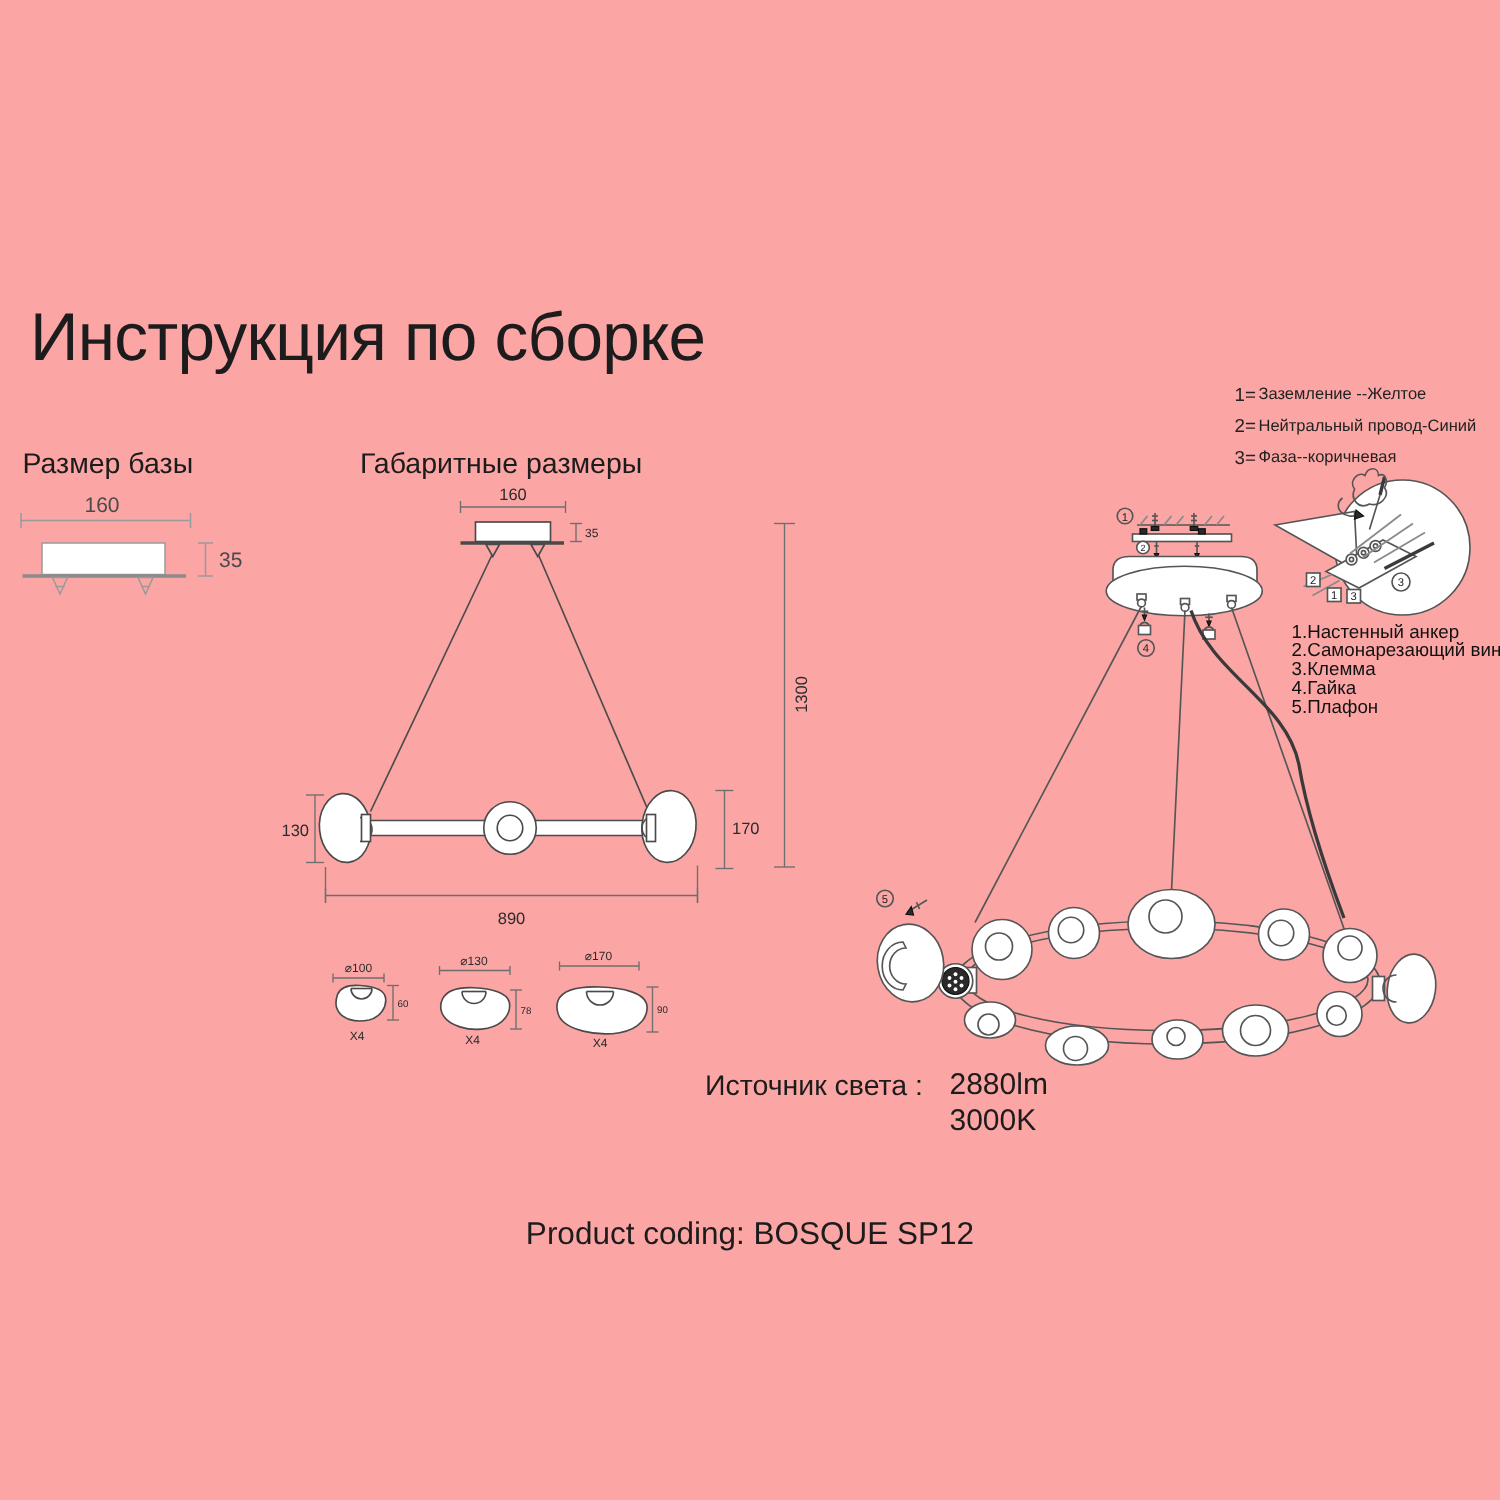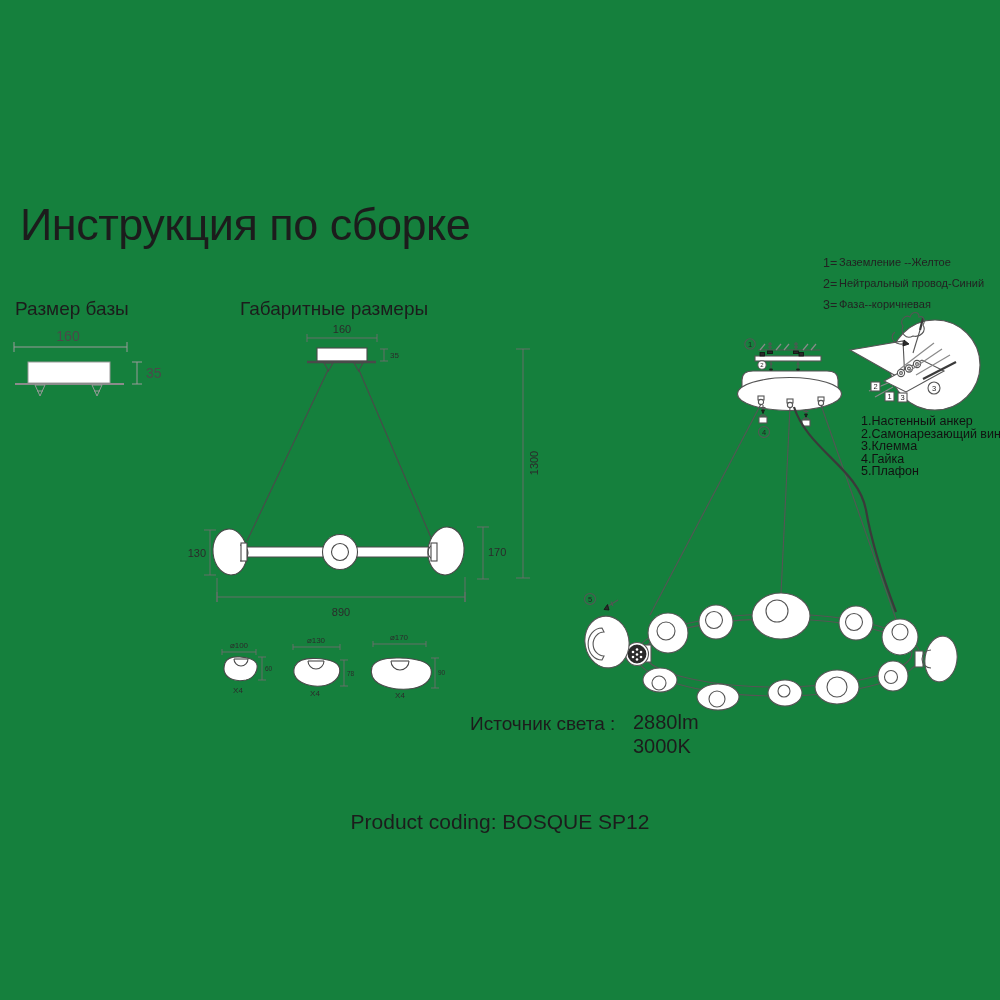--- a/index.html
+++ b/index.html
@@ -1,16 +1,16 @@
 <!DOCTYPE html>
 <html><head>
 <meta charset="utf-8">
 <style>
   html,body{margin:0;padding:0;background:#ffffff;}
-  .sheet{position:relative;width:1000px;height:1000px;background:#15803d;overflow:hidden;}
+  .sheet{position:relative;width:1000px;height:1000px;background:#fca5a5;overflow:hidden;}
   svg{position:absolute;left:0;top:0;}
   text{font-family:"Liberation Sans", sans-serif;fill:#1c1c1c;}
   .title{font-size:45px;letter-spacing:-0.5px;}
   .sec{font-size:19px;}
   .dim{font-size:11px;fill:#2b2b2b;}
   .dimL{font-size:14px;fill:#4a4a4a;}
   .dimS{font-size:8px;fill:#2b2b2b;}
   .dimT{font-size:6.5px;fill:#2b2b2b;}
   .leg{font-size:11px;fill:#222;}
   .legn{font-size:12.5px;fill:#222;}

